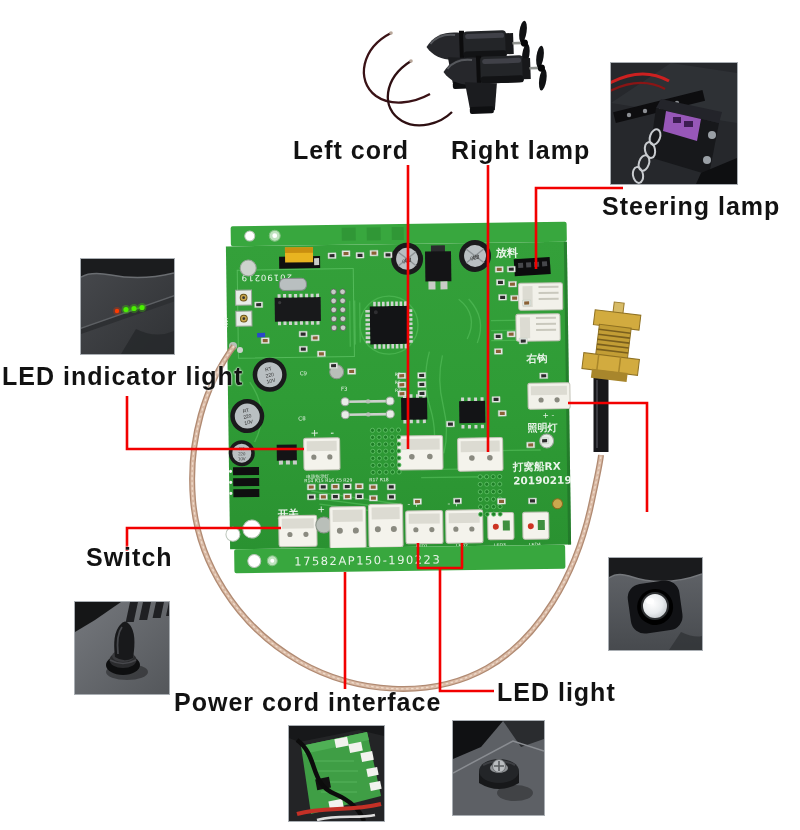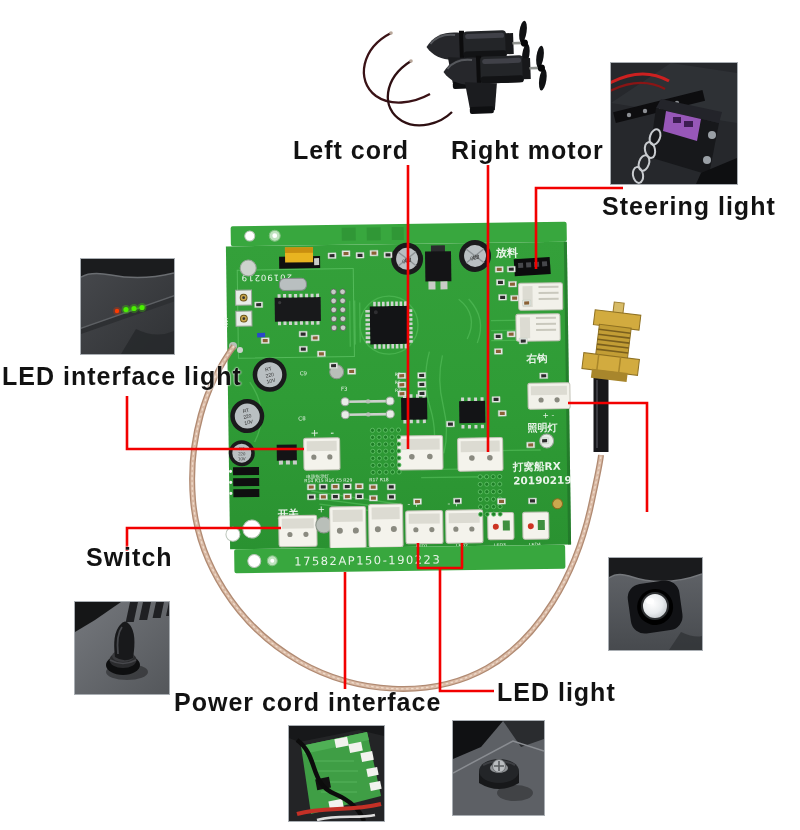--- a/index.html
+++ b/index.html
@@ -738,20 +738,20 @@
       <ellipse cx="46" cy="50" rx="20" ry="12" fill="#232528"></ellipse>
       <path d="M30 44 Q46 36 62 44" stroke="#3c3e42" stroke-width="2" fill="none"></path>
       <ellipse cx="46" cy="47" rx="9" ry="5" fill="#8e9194"></ellipse>
       <circle cx="46" cy="45" r="6.5" fill="#b9bcbf" stroke="#6d7073"></circle>
       <path d="M41 45 h10 M46 40 v10" stroke="#5a5d60" stroke-width="1.6"></path>
     </g>
   </svg>
 </div>
 
 <div class="lbl" style="left:293px;top:137px">Left cord</div>
-<div class="lbl" style="left:451px;top:137px">Right motor</div>
-<div class="lbl" style="left:602px;top:193px">Steering light</div>
-<div class="lbl" style="left:2px;top:363px">LED interface light</div>
+<div class="lbl" style="left:451px;top:137px">Right lamp</div>
+<div class="lbl" style="left:602px;top:193px">Steering lamp</div>
+<div class="lbl" style="left:2px;top:363px">LED indicator light</div>
 <div class="lbl" style="left:86px;top:544px">Switch</div>
 <div class="lbl" style="left:174px;top:689px">Power cord interface</div>
 <div class="lbl" style="left:497px;top:679px">LED light</div>
 
 </div>
 
 </body></html>

